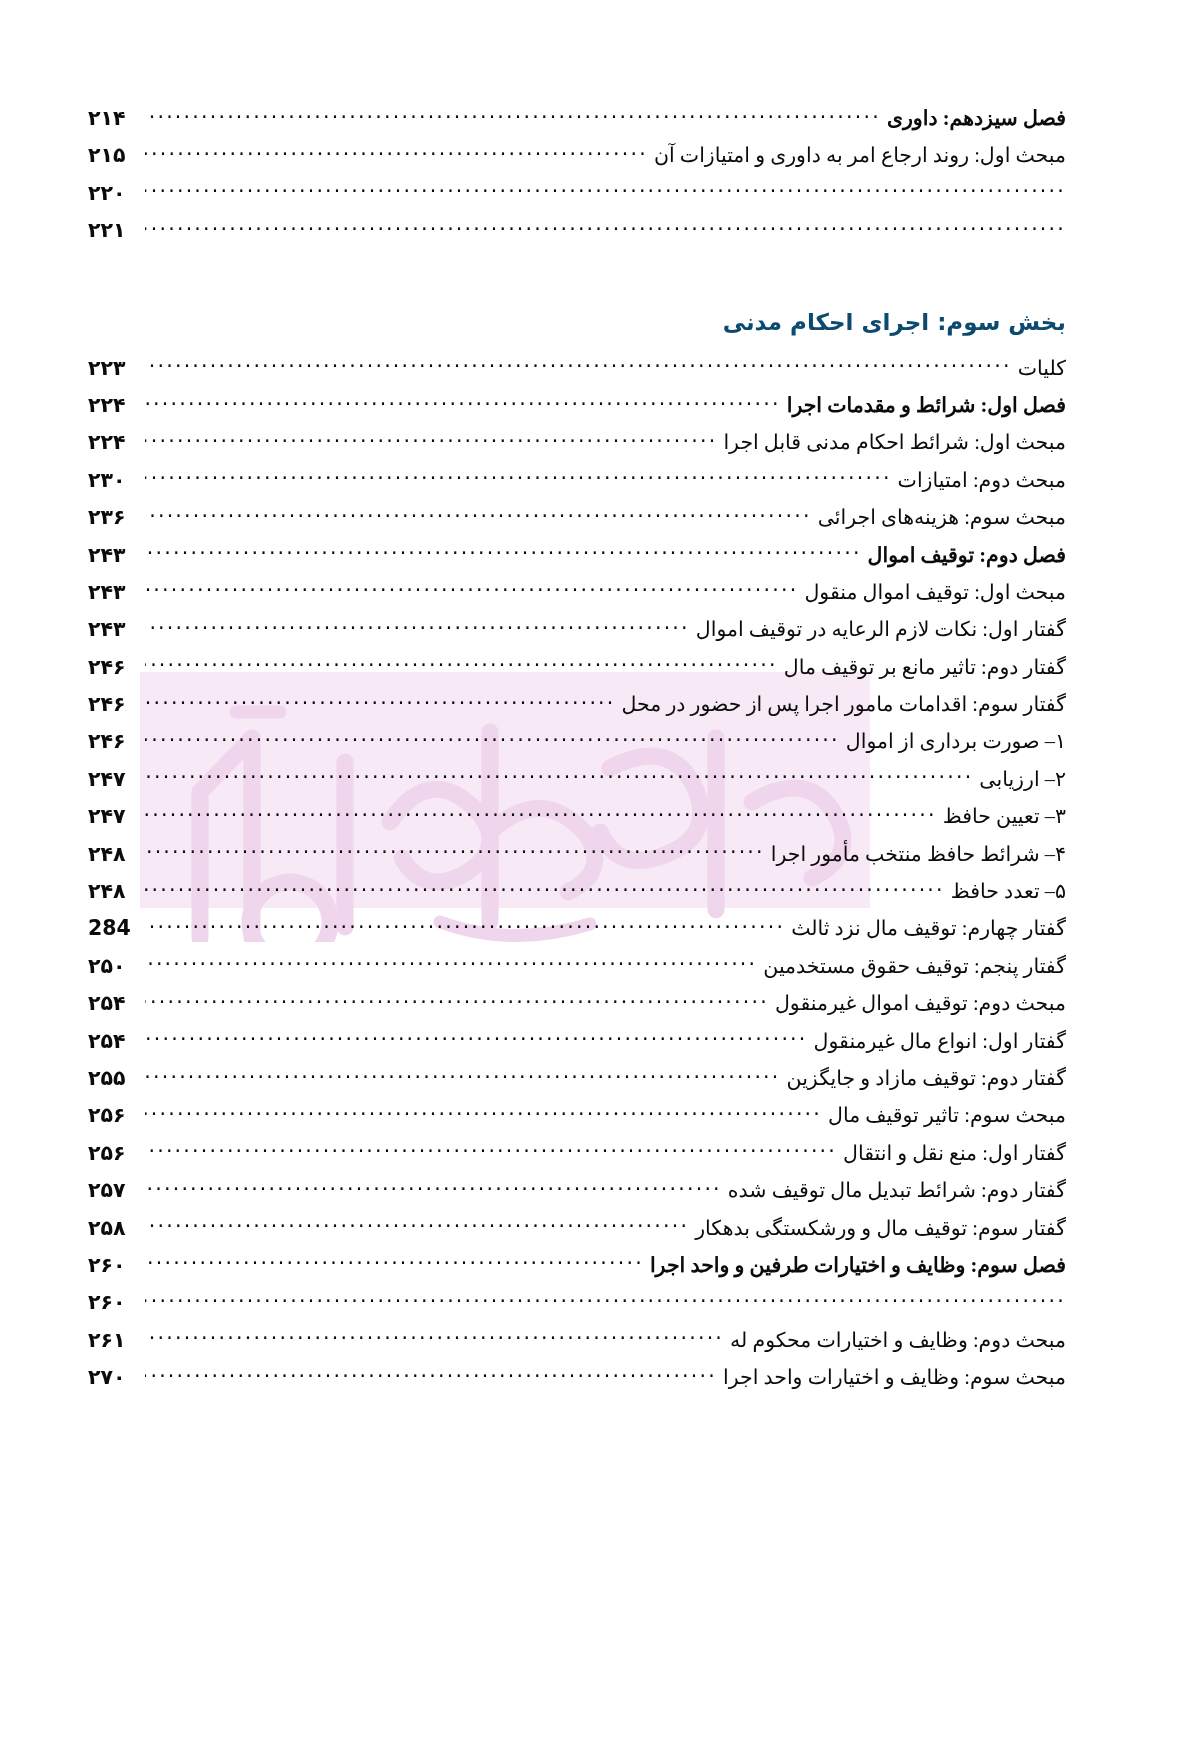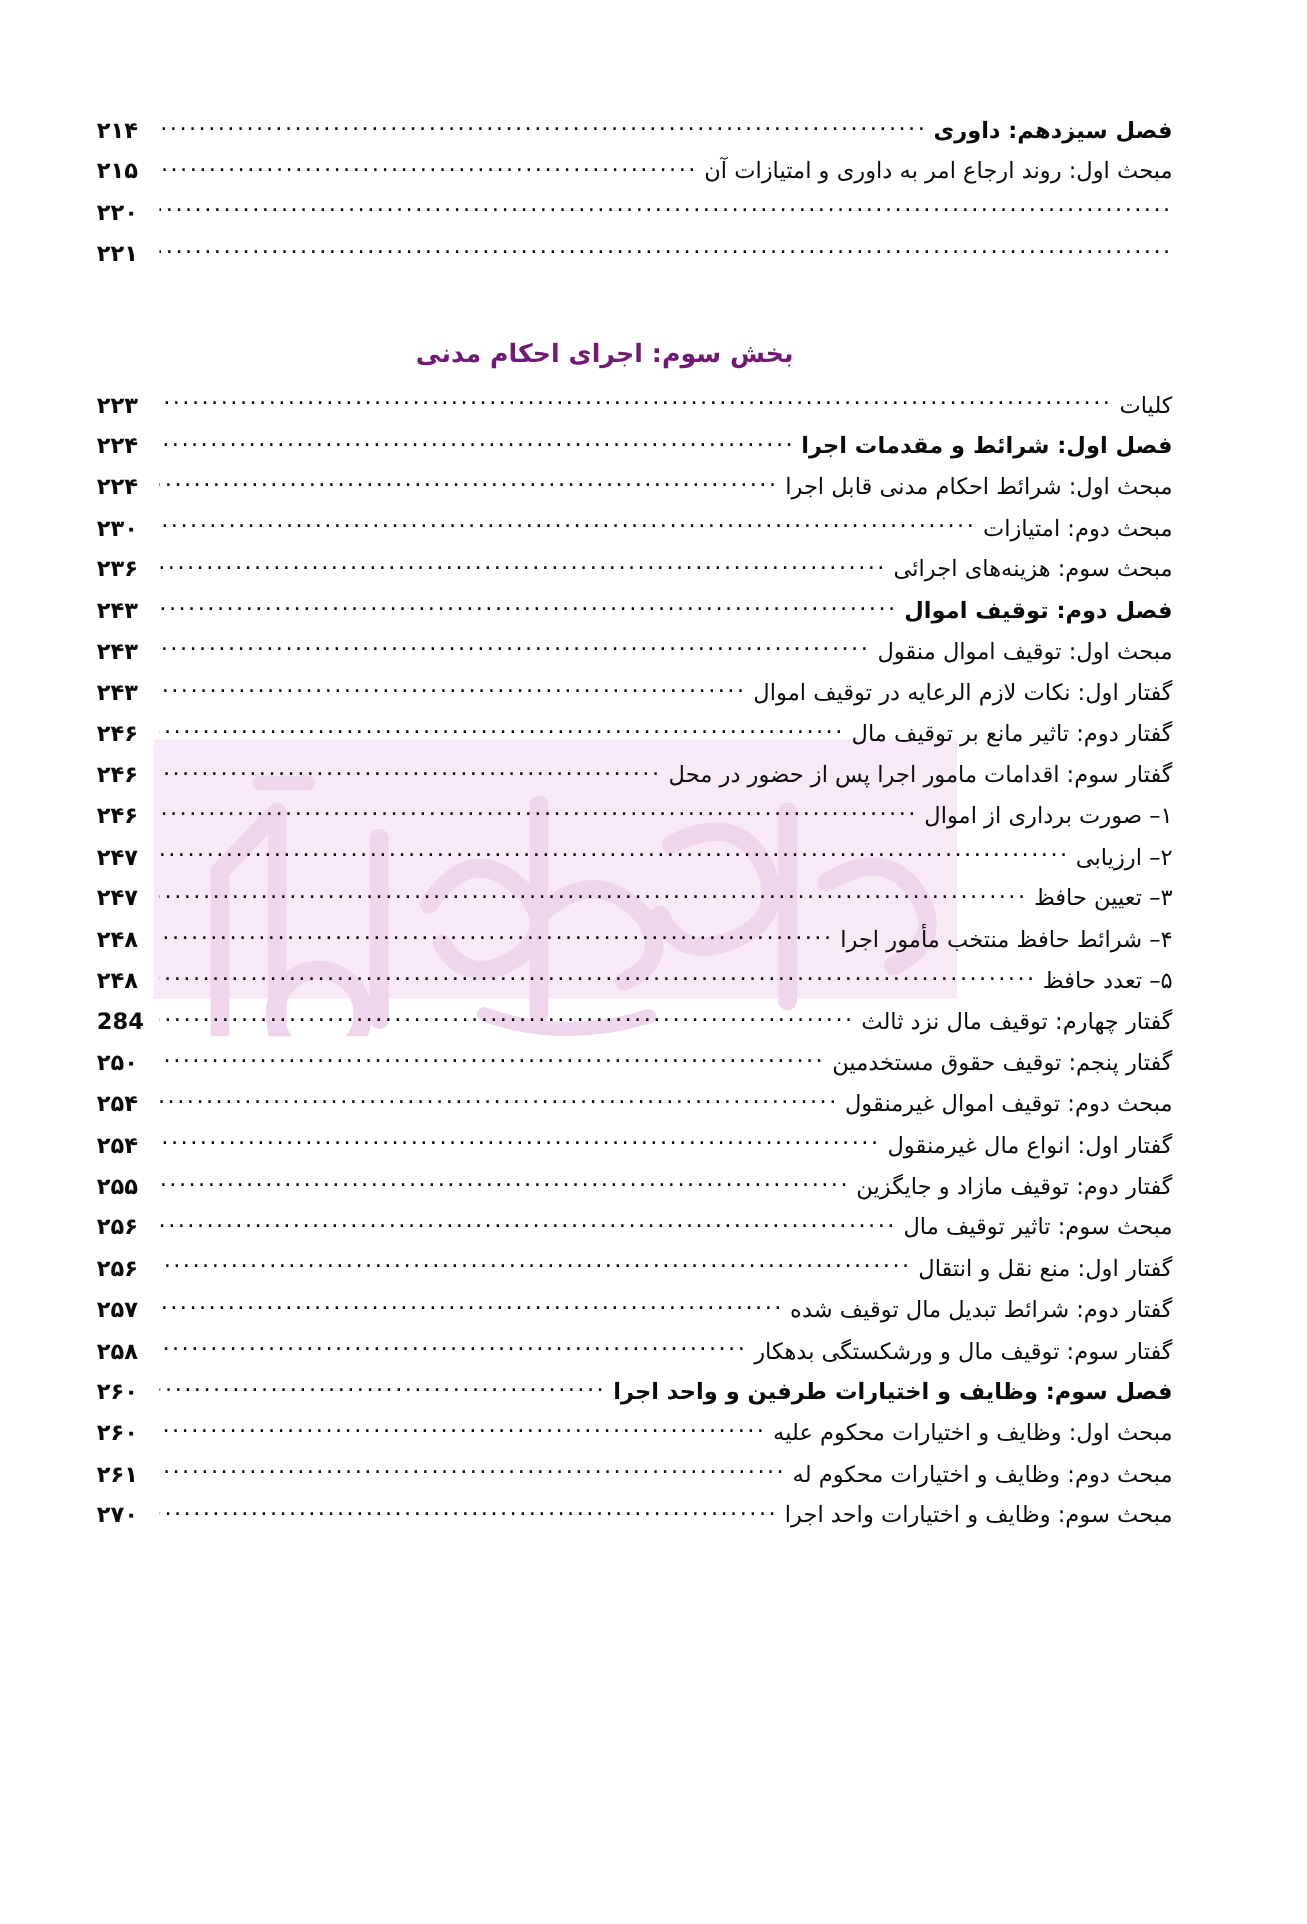--- a/index.html
+++ b/index.html
@@ -57,20 +57,21 @@
     overflow: hidden;
   }
 
   .entry-title {
     flex: 0 0 auto;
     font-size: 20.5px;
     color: #0b0b0b;
     letter-spacing: 0px;
     line-height: 1.1;
     padding-left: 6px;
+    font-family: Liberation Serif, serif;
   }
   .toc-line.bold .entry-title {
     font-weight: bold;
   }
 
   .leader {
     flex: 1 1 auto;
     min-width: 8px;
     position: relative;
     height: 1em;
@@ -95,24 +96,24 @@
     padding-right: 5px;
     min-width: 52px;
     text-align: left;
     direction: ltr;
     unicode-bidi: bidi-override;
     margin-top: 12px;
   }
   .gap-lg { height: 56px; }
 
   .part-heading {
-    text-align: left;
+    text-align: right;
     font-size: 23px;
     font-weight: bold;
-    color: #701a75;
+    color: #0c4a6e;
     height: 44px;
     line-height: 44px;
     direction: rtl;
     padding-left: 290px;
   }
 </style>
 </head>
 <body>
 
 <div class="page">
@@ -285,21 +286,20 @@
         <span class="entry-title">گفتار سوم: توقیف مال و ورشکستگی بدهکار</span>
         <span class="leader"></span>
         <span class="entry-page">۲۵۸</span>
       </div>
       <div class="toc-line bold">
         <span class="entry-title">فصل سوم: وظایف و اختیارات طرفین و واحد اجرا</span>
         <span class="leader"></span>
         <span class="entry-page">۲۶۰</span>
       </div>
       <div class="toc-line">
-        <span class="entry-title">مبحث اول: وظایف و اختیارات محکوم علیه</span>
         <span class="leader"></span>
         <span class="entry-page">۲۶۰</span>
       </div>
       <div class="toc-line">
         <span class="entry-title">مبحث دوم: وظایف و اختیارات محکوم له</span>
         <span class="leader"></span>
         <span class="entry-page">۲۶۱</span>
       </div>
       <div class="toc-line">
         <span class="entry-title">مبحث سوم: وظایف و اختیارات واحد اجرا</span>

